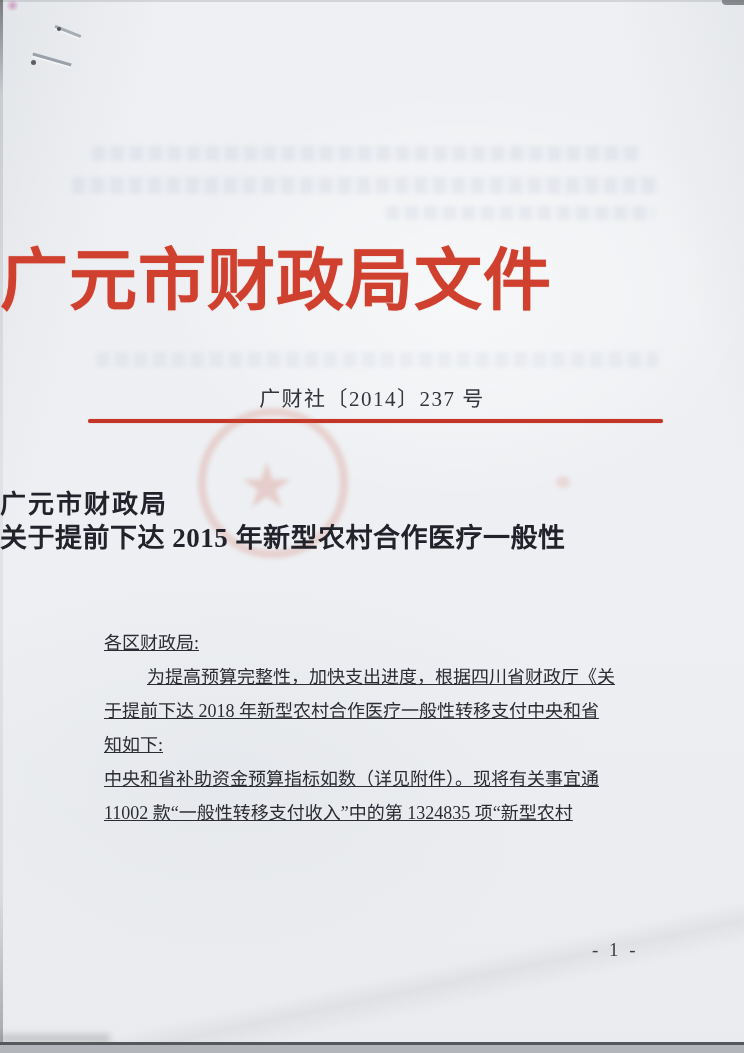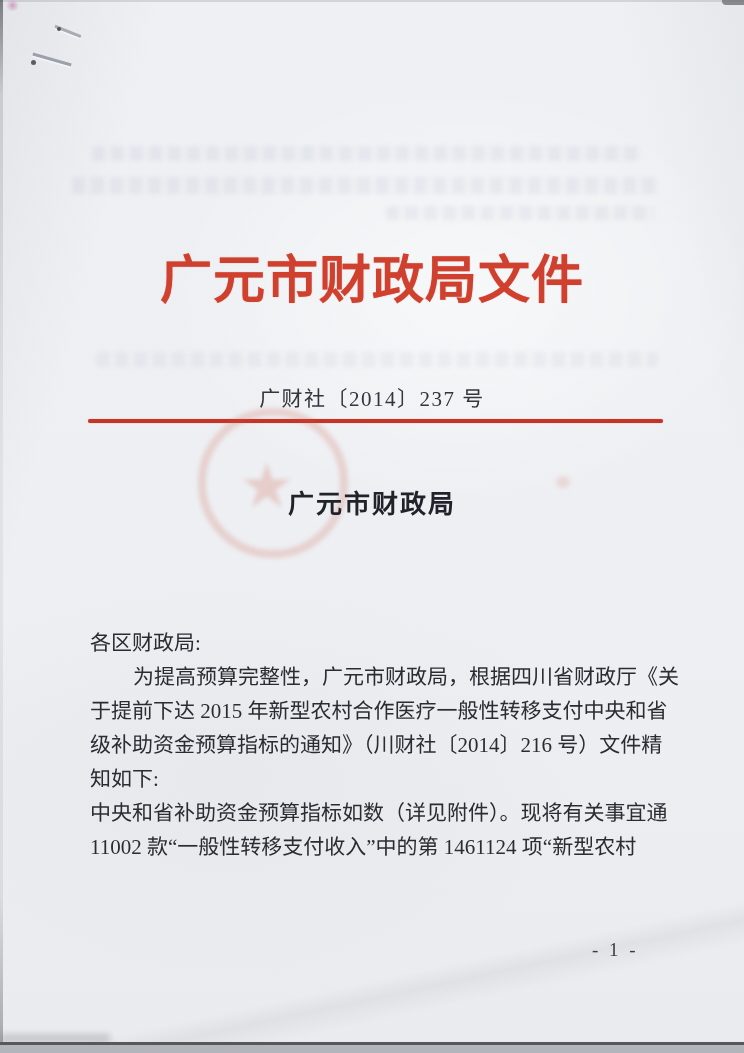--- a/index.html
+++ b/index.html
@@ -49,47 +49,47 @@
 
   
   .bleed{position:absolute;filter:blur(2px);opacity:.5;border-radius:3px;
     background:repeating-linear-gradient(90deg, rgba(163,173,196,.30) 0 13px, rgba(163,173,196,.05) 13px 19px);}
   .bleed-1{left:92px;top:146px;width:550px;height:15px;}
   .bleed-2{left:72px;top:177px;width:586px;height:17px;}
   .bleed-3{left:386px;top:206px;width:268px;height:14px;}
   .bleed-4{left:96px;top:352px;width:562px;height:15px;opacity:.42;}
 
   
-  .masthead{position:absolute;left:0;top:236px;width:100%;text-align:center;
-    font-size:52px;line-height:90px;font-weight:bold;color:var(--masthead-red);
+  .masthead{position:absolute;left:0;top:236px;width:100%;
+    font-size:68px;line-height:90px;font-weight:bold;color:var(--masthead-red);
     text-shadow:0 0 1px rgba(208,64,46,.55);letter-spacing:1px;white-space:nowrap;}
 
   
   .doc-number{position:absolute;left:0;top:384px;width:100%;text-align:center;
     font-size:21px;line-height:30px;letter-spacing:1.5px;color:#33343c;}
   .red-rule{position:absolute;left:88px;top:419px;width:575px;height:4px;
     background:var(--rule-red);border-radius:2px;box-shadow:0 0 1px rgba(196,53,39,.6);}
 
   
   .seal-ring{position:absolute;left:198px;top:408px;width:150px;height:150px;border-radius:50%;
     border:8px solid rgba(205,85,65,.20);filter:blur(2px);}
   .seal-star{position:absolute;left:239px;top:455px;font-size:62px;line-height:62px;
     color:rgba(205,85,65,.22);filter:blur(2px);font-family:"DejaVu Sans",sans-serif;}
   .seal-dab{position:absolute;left:556px;top:476px;width:14px;height:12px;border-radius:50%;
     background:rgba(205,85,65,.15);filter:blur(2px);}
 
   
-  .doc-title{position:absolute;left:0;top:488px;width:100%;text-align:center;
+  .doc-title{position:absolute;left:0;top:488px;width:100%;
     font-weight:bold;color:#21222a;}
   .title-l1{font-size:26px;line-height:34px;letter-spacing:2px;}
   .title-l2,.title-l3{font-size:27px;line-height:33px;letter-spacing:.5px;white-space:nowrap;}
 
   
-  .body-text{position:absolute;left:90px;top:626px;width:578px;
-    font-size:21px;line-height:34px;color:var(--ink);}
+  .body-text{position:absolute;left:104px;top:626px;width:578px;
+    font-size:18px;line-height:34px;color:var(--ink);text-decoration:underline;}
   .body-line{white-space:nowrap;height:34px;}
   .body-line.indent{text-indent:43px;}
 
   
   .page-number{position:absolute;left:592px;top:939px;font-size:19px;line-height:22px;
     letter-spacing:3px;color:#3c3d44;}
 </style>
 </head>
 <body>
 
@@ -119,27 +119,27 @@
 
   <div class="doc-number">广财社〔2014〕237 号</div>
   <div class="red-rule"></div>
 
   <div class="seal-ring"></div>
   <div class="seal-star">★</div>
   <div class="seal-dab"></div>
 
   <div class="doc-title">
     <div class="title-l1">广元市财政局</div>
+    <div class="title-l2">关于提前下达 2015 年新型农村合作医疗一般性</div>
   </div>
 
   <div class="body-text">
     <div class="body-line">各区财政局:</div>
-    <div class="body-line indent">为提高预算完整性，广元市财政局，根据四川省财政厅《关</div>
-    <div class="body-line">于提前下达 2015 年新型农村合作医疗一般性转移支付中央和省</div>
-    <div class="body-line">级补助资金预算指标的通知》（川财社〔2014〕216 号）文件精</div>
+    <div class="body-line indent">为提高预算完整性，加快支出进度，根据四川省财政厅《关</div>
+    <div class="body-line">于提前下达 2018 年新型农村合作医疗一般性转移支付中央和省</div>
     <div class="body-line">知如下:</div>
     <div class="body-line">中央和省补助资金预算指标如数（详见附件）。现将有关事宜通</div>
-    <div class="body-line">11002 款“一般性转移支付收入”中的第 1461124 项“新型农村</div>
+    <div class="body-line">11002 款“一般性转移支付收入”中的第 1324835 项“新型农村</div>
   </div>
 
   <div class="page-number">- 1 -</div>
 
 </div>
 
 </body></html>

